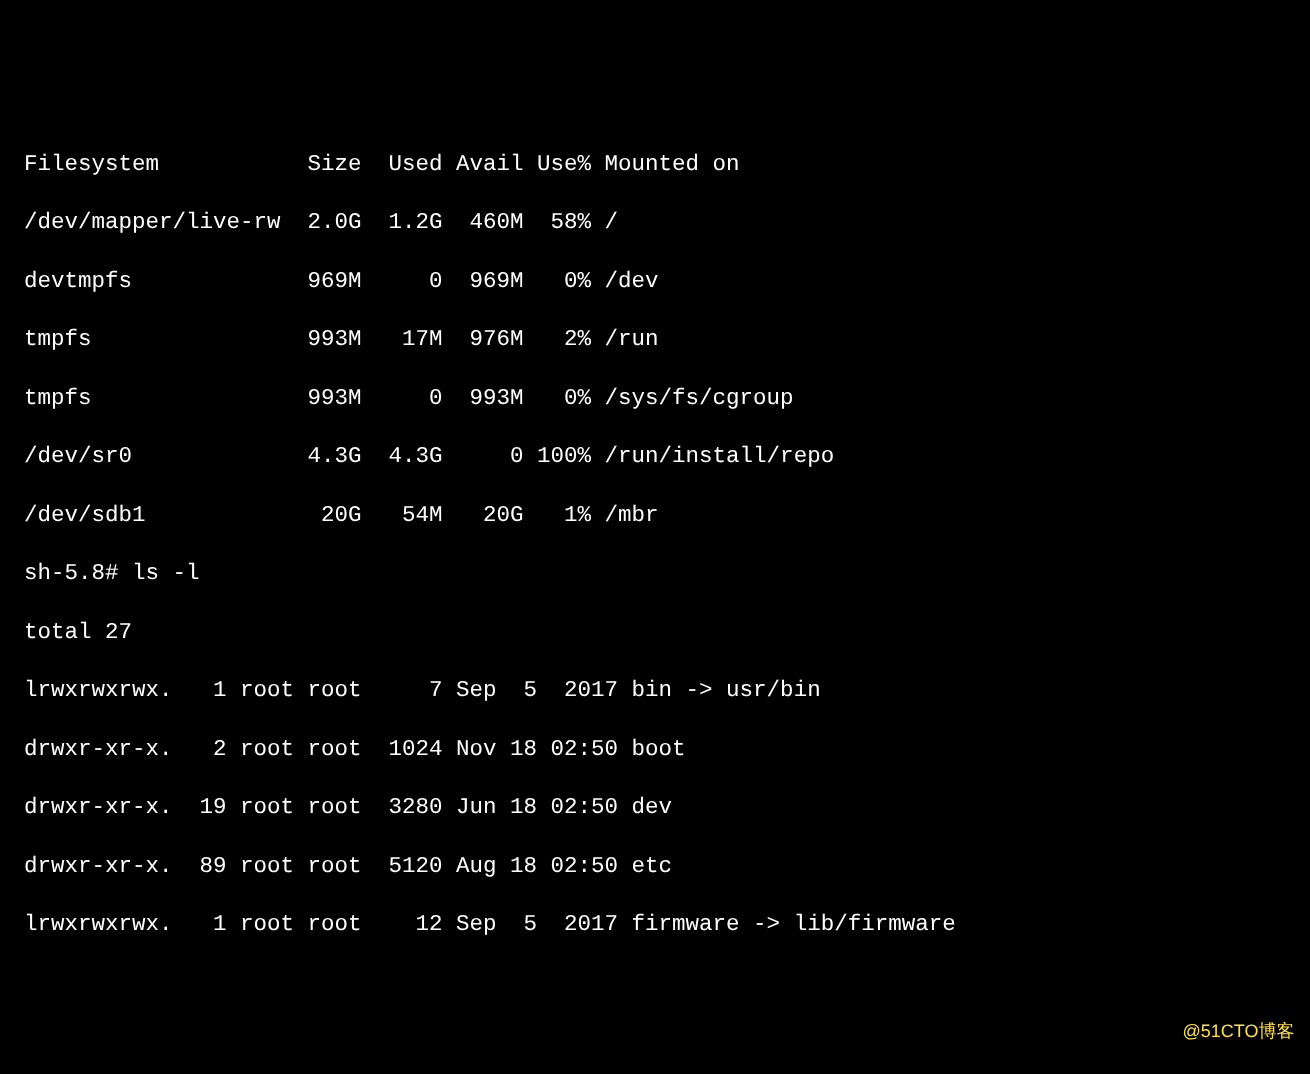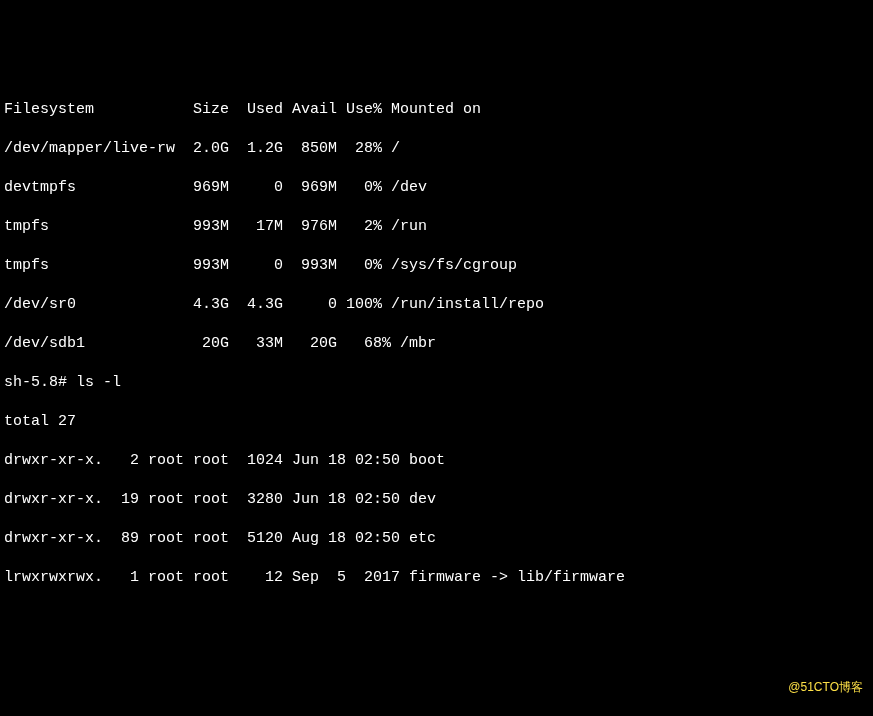--- a/index.html
+++ b/index.html
@@ -15,46 +15,48 @@
       line-height: 1.3;
       width: 873px;
       height: 716px;
       padding: 2px 4px;
       white-space: pre;
       overflow: hidden;
       position: relative;
     }
     .terminal-line {
       display: block;
+      margin-left: 12px;
     }
     .watermark {
       position: absolute;
       bottom: 20px;
       right: 10px;
       color: #fde047;
       font-size: 12px;
       font-family: sans-serif;
     }
   </style>
 </head>
 <body>
 
 
 
 <div>
 <span class="terminal-line">Filesystem           Size  Used Avail Use% Mounted on</span>
-<span class="terminal-line">/dev/mapper/live-rw  2.0G  1.2G  850M  28% /</span>
+<span class="terminal-line">/dev/mapper/live-rw  2.0G  1.2G  460M  58% /</span>
 <span class="terminal-line">devtmpfs             969M     0  969M   0% /dev</span>
 <span class="terminal-line">tmpfs                993M   17M  976M   2% /run</span>
 <span class="terminal-line">tmpfs                993M     0  993M   0% /sys/fs/cgroup</span>
 <span class="terminal-line">/dev/sr0             4.3G  4.3G     0 100% /run/install/repo</span>
-<span class="terminal-line">/dev/sdb1             20G   33M   20G   68% /mbr</span>
+<span class="terminal-line">/dev/sdb1             20G   54M   20G   1% /mbr</span>
 <span class="terminal-line">sh-5.8# ls -l</span>
 <span class="terminal-line">total 27</span>
-<span class="terminal-line">drwxr-xr-x.   2 root root  1024 Jun 18 02:50 boot</span>
+<span class="terminal-line">lrwxrwxrwx.   1 root root     7 Sep  5  2017 bin -&gt; usr/bin</span>
+<span class="terminal-line">drwxr-xr-x.   2 root root  1024 Nov 18 02:50 boot</span>
 <span class="terminal-line">drwxr-xr-x.  19 root root  3280 Jun 18 02:50 dev</span>
 <span class="terminal-line">drwxr-xr-x.  89 root root  5120 Aug 18 02:50 etc</span>
 <span class="terminal-line">lrwxrwxrwx.   1 root root    12 Sep  5  2017 firmware -&gt; lib/firmware</span>
 
 
 
 
 
 
 

